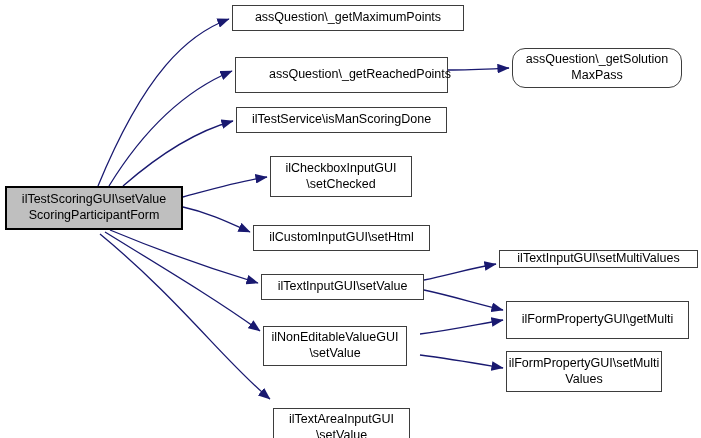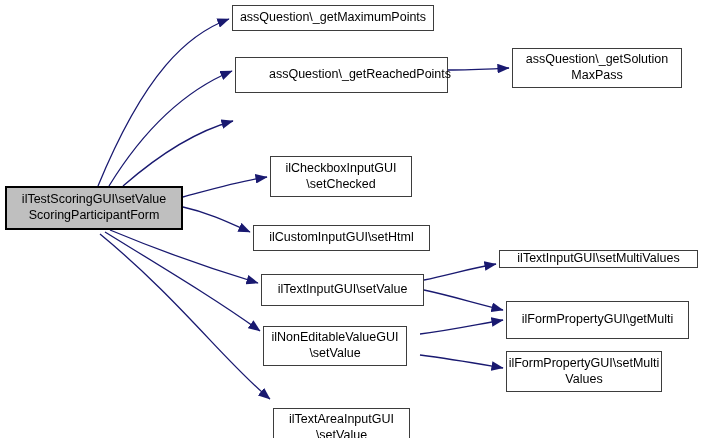--- a/index.html
+++ b/index.html
@@ -62,53 +62,56 @@
       <path d="M 420,334 C 452,330 474,325 503,320" marker-end="url(#arrow)"></path>
       <path d="M 420,355 C 452,359 474,363 503,368" marker-end="url(#arrow)"></path>
     </g>
   </svg>
 
   <div class="node root" style="left:5px; top:186px; width:178px; height:44px;">
     <span>ilTestScoringGUI\setValue
 ScoringParticipantForm</span>
   </div>
 
-  <div class="node" style="left:232px; top:5px; width:202px; height:26px;">
+  <div class="node" style="left:232px; top:5px; width:232px; height:26px;">
     <span>assQuestion\_getMaximumPoints</span>
   </div>
 
   <div class="node" style="left:235px; top:57px; width:213px; height:36px;padding-left:37px;">
     <span>assQuestion\_getReachedPoints</span>
   </div>
 
+  <div class="node" style="left:236px; top:107px; width:211px; height:26px;">
+    <span>ilTestService\isManScoringDone</span>
+  </div>
 
   <div class="node" style="left:253px; top:225px; width:177px; height:26px;">
     <span>ilCustomInputGUI\setHtml</span>
   </div>
 
   <div class="node" style="left:270px; top:156px; width:142px; height:41px;">
     <span>ilCheckboxInputGUI
 \setChecked</span>
   </div>
 
-  <div class="node" style="left:261px; top:274px; width:163px; height:32px;">
+  <div class="node" style="left:261px; top:274px; width:163px; height:26px;">
     <span>ilTextInputGUI\setValue</span>
   </div>
 
   <div class="node" style="left:263px; top:326px; width:144px; height:40px;">
     <span>ilNonEditableValueGUI
 \setValue</span>
   </div>
 
   <div class="node" style="left:273px; top:392px; width:137px; height:40px;margin-top:16px;">
     <span>ilTextAreaInputGUI
 \setValue</span>
   </div>
 
-  <div class="node" style="left:512px; top:48px; width:170px; height:40px;">
+  <div class="node" style="left:512px; top:48px; width:170px; height:40px;border-radius:13px;">
     <span>assQuestion\_getSolution
 MaxPass</span>
   </div>
 
   <div class="node" style="left:499px; top:250px; width:199px; height:18px;">
     <span>ilTextInputGUI\setMultiValues</span>
   </div>
 
   <div class="node" style="left:506px; top:301px; width:183px; height:38px;">
     <span>ilFormPropertyGUI\getMulti</span>

